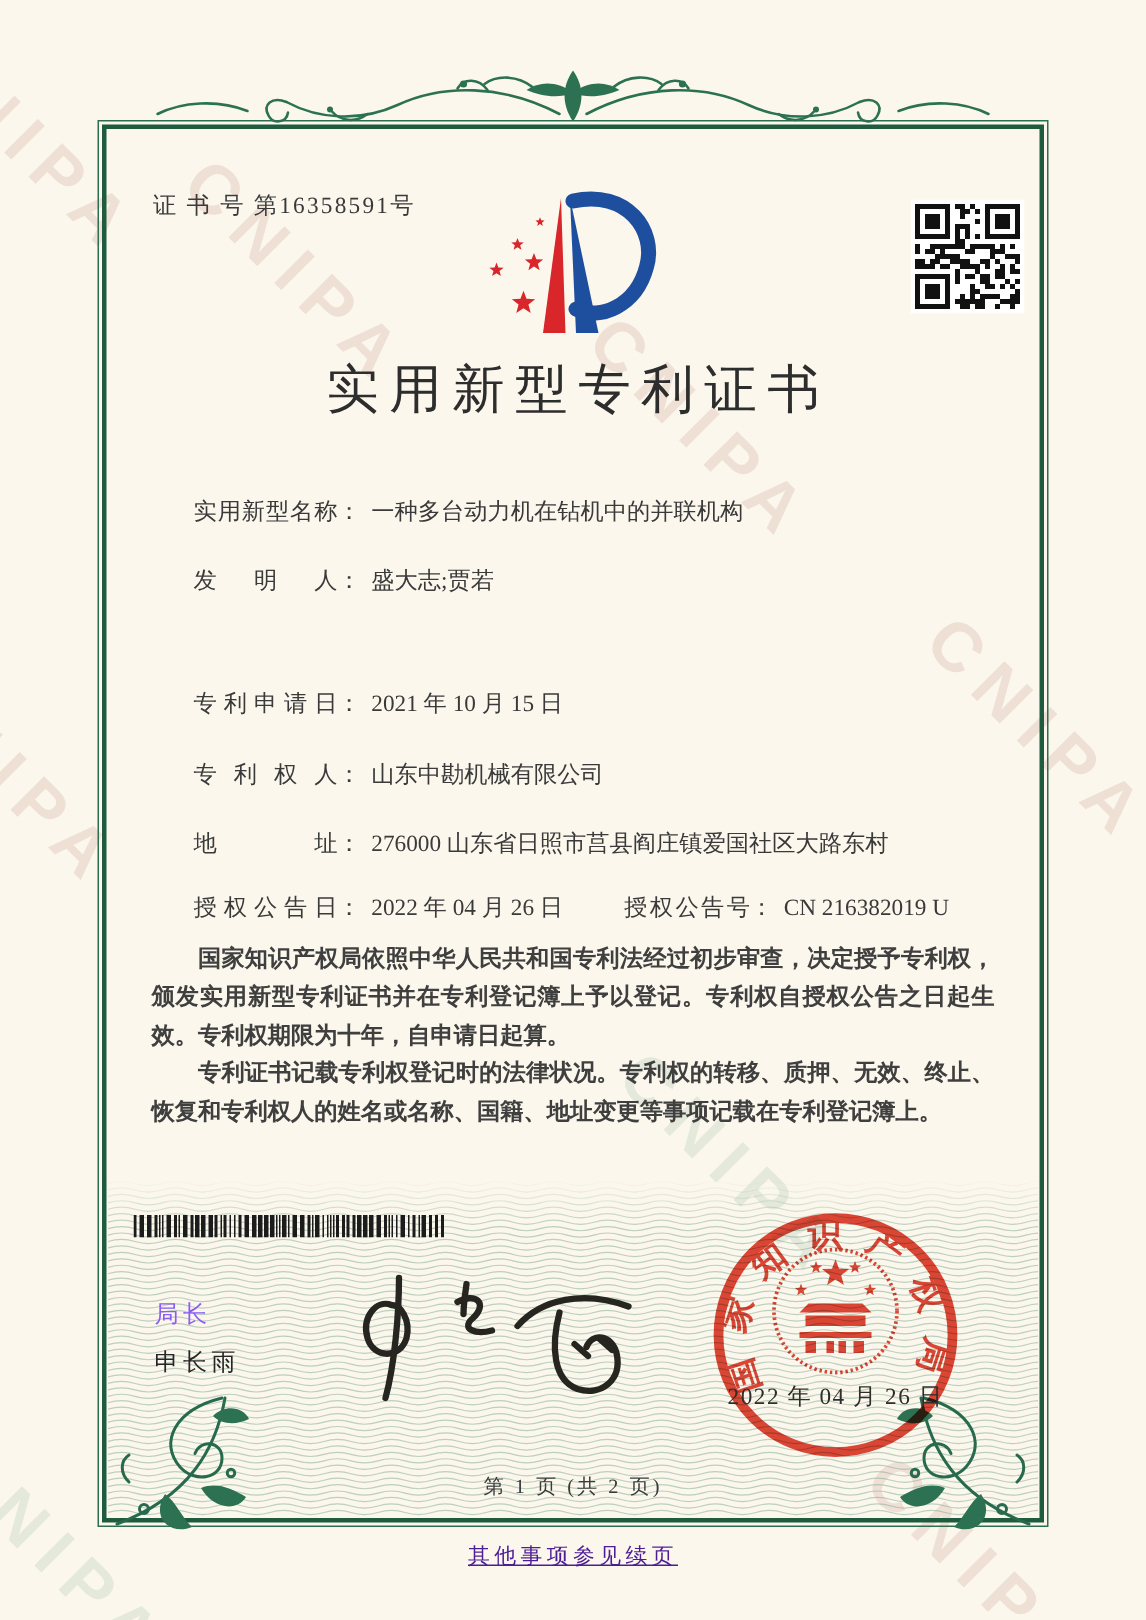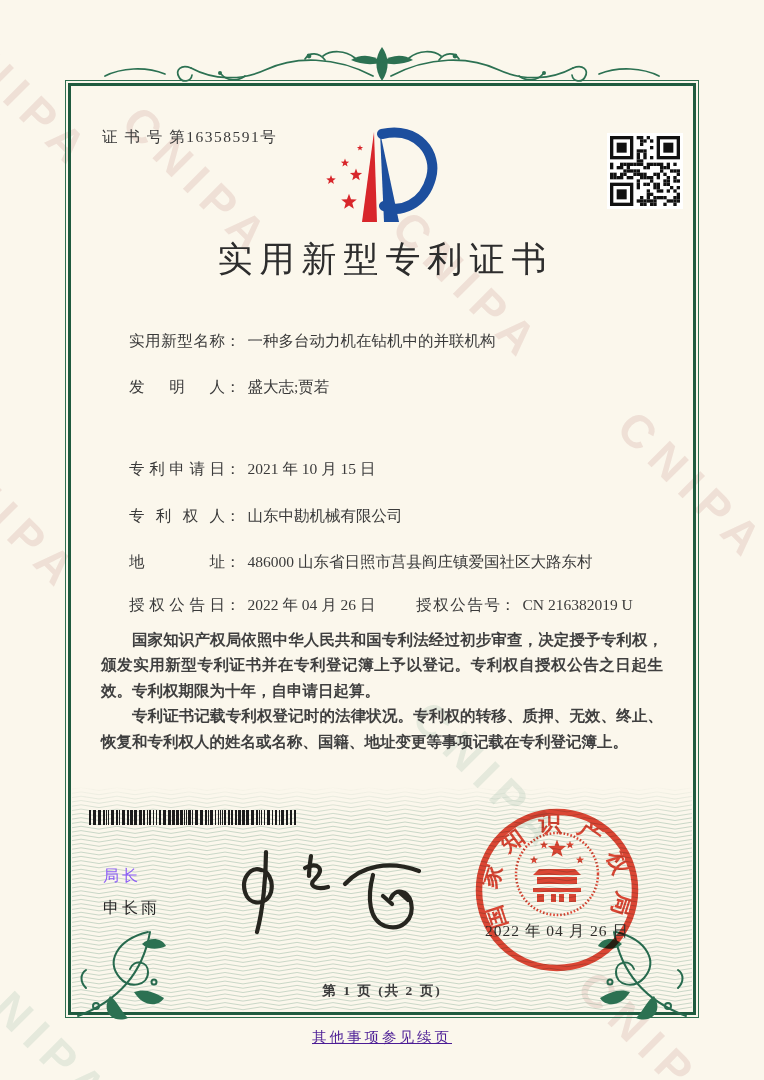--- a/index.html
+++ b/index.html
@@ -29,21 +29,21 @@
   .body-text p{margin:0;text-indent:2em;}
   .barcode{position:absolute;left:89px;top:810px;}
   .sig-title{position:absolute;left:103px;top:866px;font-size:16px;
         font-family:Liberation Serif, serif;color:#8b5cf6;letter-spacing:3px;}
   .sig-name{position:absolute;left:103px;top:898px;font-size:16px;
         font-family:"Liberation Sans","DejaVu Sans",sans-serif;color:#262626;letter-spacing:3px;}
   .signature{position:absolute;left:233px;top:848px;}
   .seal{position:absolute;left:465px;top:800px;opacity:.93;mix-blend-mode:multiply;}
   .seal-date{position:absolute;left:462px;top:921px;width:190px;text-align:center;
         font-size:15.5px;letter-spacing:1px;color:#2f2e2b;z-index:6;}
-  .page-info{position:absolute;left:0;right:0;top:982px;text-align:center;font-size:13.5px;letter-spacing:2px;font-weight:bold;}
+  .page-info{position:absolute;left:0;right:0;top:982px;text-align:center;font-size:13.5px;letter-spacing:2px;}
   .continuation{position:absolute;left:0;right:0;top:1028px;text-align:center;font-size:14.5px;letter-spacing:3px;color:#4c1d95;text-decoration:underline;}
   .ornament{position:absolute;pointer-events:none;}
 </style>
 </head>
 <body>
 
 <div class="page">
 
   <svg width="0" height="0" style="position:absolute" aria-hidden="true">
     <defs>
@@ -316,21 +316,21 @@
   <div class="row" style="top:377px">
     <span class="lbl">发明人</span><span class="colon">：</span><span class="val">盛大志;贾若</span>
   </div>
   <div class="row" style="top:459px">
     <span class="lbl">专利申请日</span><span class="colon">：</span><span class="val">2021 年 10 月 15 日</span>
   </div>
   <div class="row" style="top:506px">
     <span class="lbl">专利权人</span><span class="colon">：</span><span class="val">山东中勘机械有限公司</span>
   </div>
   <div class="row" style="top:552px">
-    <span class="lbl">地址</span><span class="colon">：</span><span class="val">486000 山东省日照市莒县阎庄镇爱国社区大路东村</span>
+    <span class="lbl">地址</span><span class="colon">：</span><span class="val">276000 山东省日照市莒县阎庄镇爱国社区大路东村</span>
   </div>
   <div class="row" style="top:595px">
     <span class="lbl">授权公告日</span><span class="colon">：</span><span class="val">2022 年 04 月 26 日</span>
     <span class="grp2">
       <span class="lbl">授权公告号</span><span class="colon">：</span><span class="val">CN 216382019 U</span>
     </span>
   </div>
 
   <div class="body-text">
     <p>国家知识产权局依照中华人民共和国专利法经过初步审查，决定授予专利权，颁发实用新型专利证书并在专利登记簿上予以登记。专利权自授权公告之日起生效。专利权期限为十年，自申请日起算。</p>

